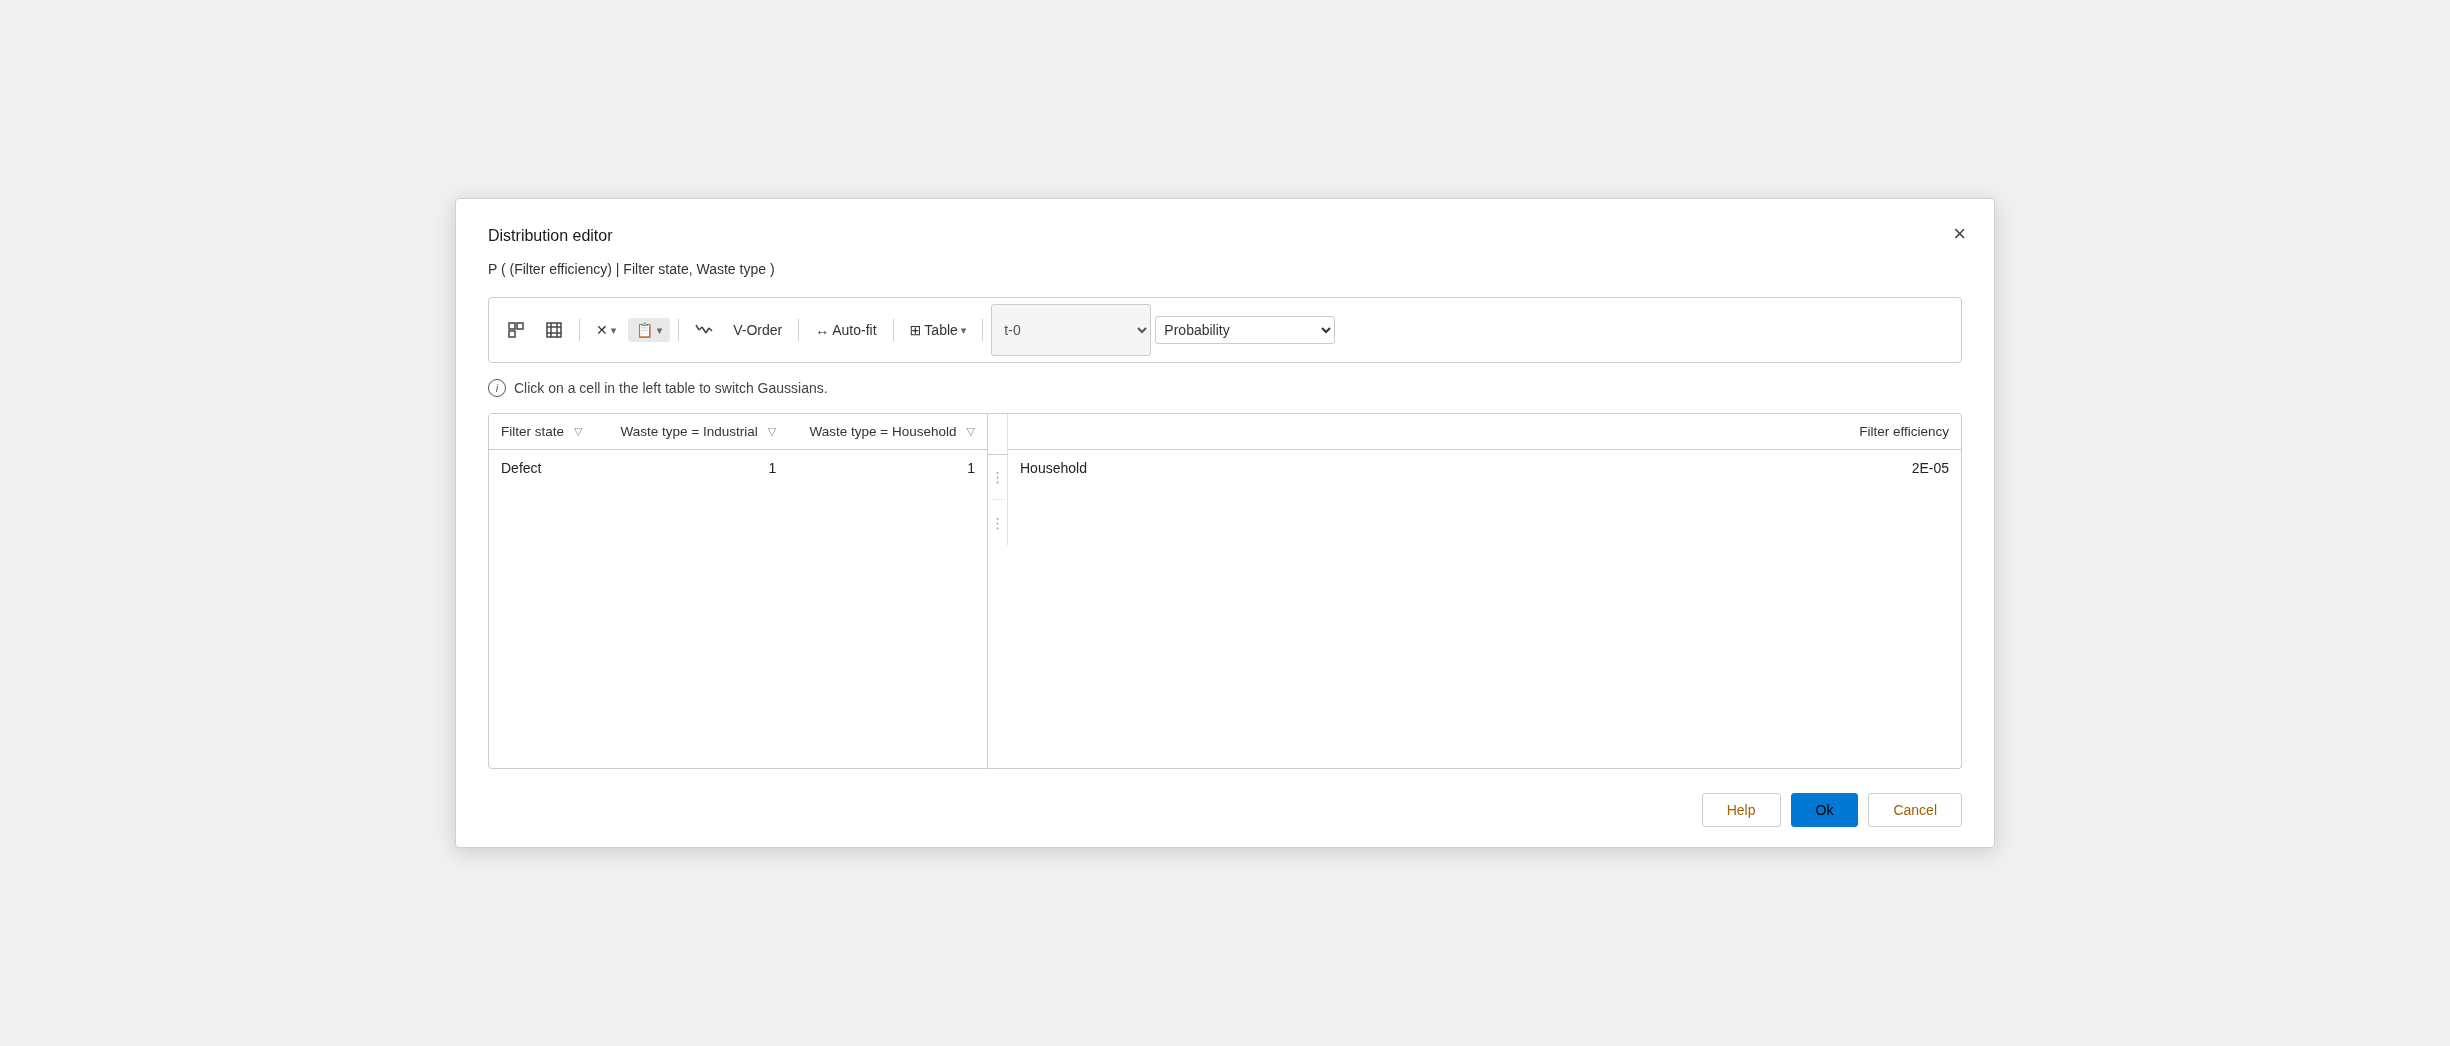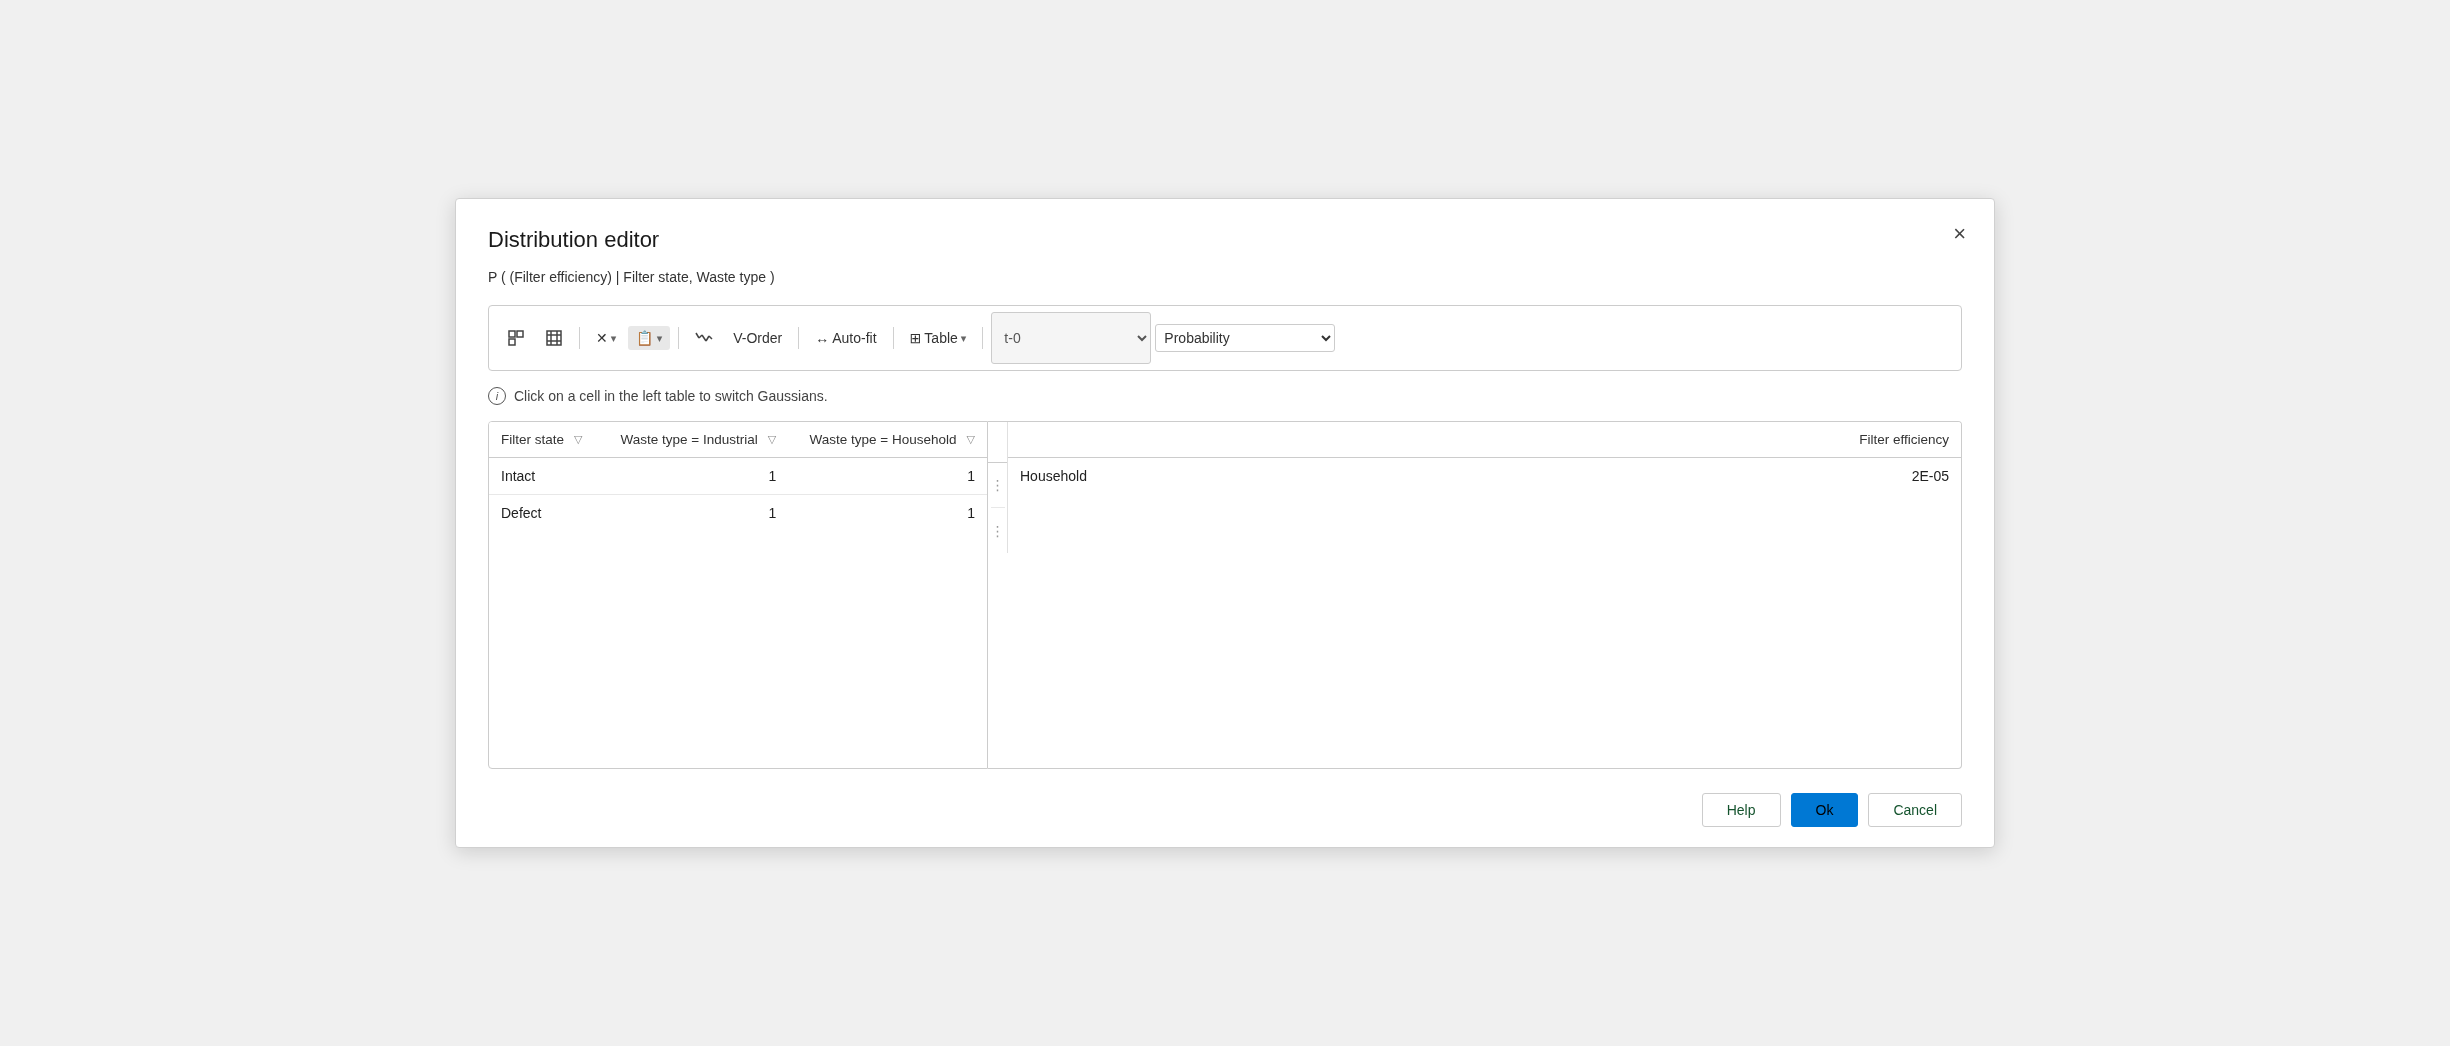--- a/index.html
+++ b/index.html
@@ -18,21 +18,21 @@
       min-height: 650px;
       border: 1px solid #d0d0d0;
       border-radius: 4px;
       box-shadow: 0 4px 20px rgba(0,0,0,0.15);
       display: flex;
       flex-direction: column;
       padding: 28px 32px 20px 32px;
       position: relative;
     }
     .dialog-title {
-      font-size: 22px;
+      font-size: 16px;
       font-weight: 400;
       color: #1a1a1a;
       margin-bottom: 16px;
     }
     .dialog-subtitle {
       font-size: 14px;
       color: #333;
       margin-bottom: 20px;
     }
     .close-btn {
@@ -215,21 +215,21 @@
       margin-top: auto;
       padding-top: 24px;
     }
     .btn {
       padding: 8px 24px;
       border-radius: 3px;
       font-size: 14px;
       cursor: pointer;
       border: 1px solid #ccc;
       background: #fff;
-      color: #14532d;
+      color: #a16207;
     }
     .btn-primary {
       background: #0078d4;
       color: #000000;
       border-color: #0078d4;
     }
     .chevron { font-size: 11px; color: #666; }
   </style>
 </head>
 <body>
@@ -337,25 +337,20 @@
             <th class="col-number">
               <span class="th-filter">
                 <span>Waste type = Household</span>
                 <span class="filter-icon">▽</span>
               </span>
             </th>
           </tr>
         </thead>
         <tbody>
           <tr>
-            <td>Intact</td>
-            <td class="col-number">1</td>
-            <td class="col-number">1</td>
-          </tr>
-          <tr>
             <td>Defect</td>
             <td class="col-number">1</td>
             <td class="col-number">1</td>
           </tr>
         </tbody>
       </table>
     </div>
 
     <div class="right-table-container">
       <div class="right-table-inner">

